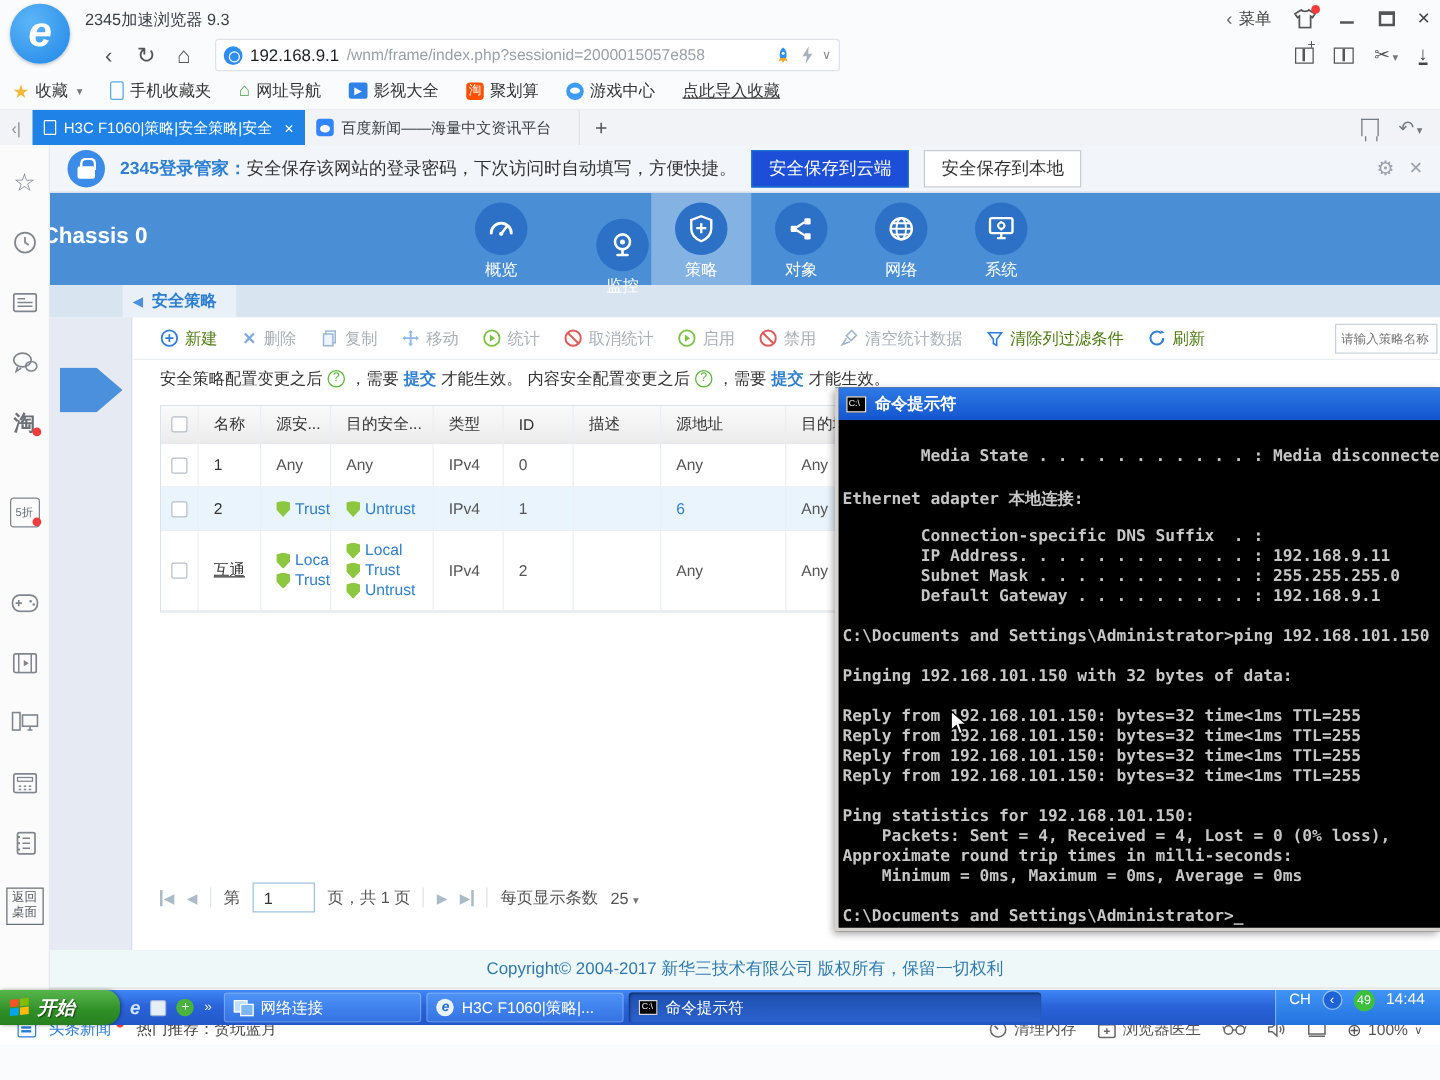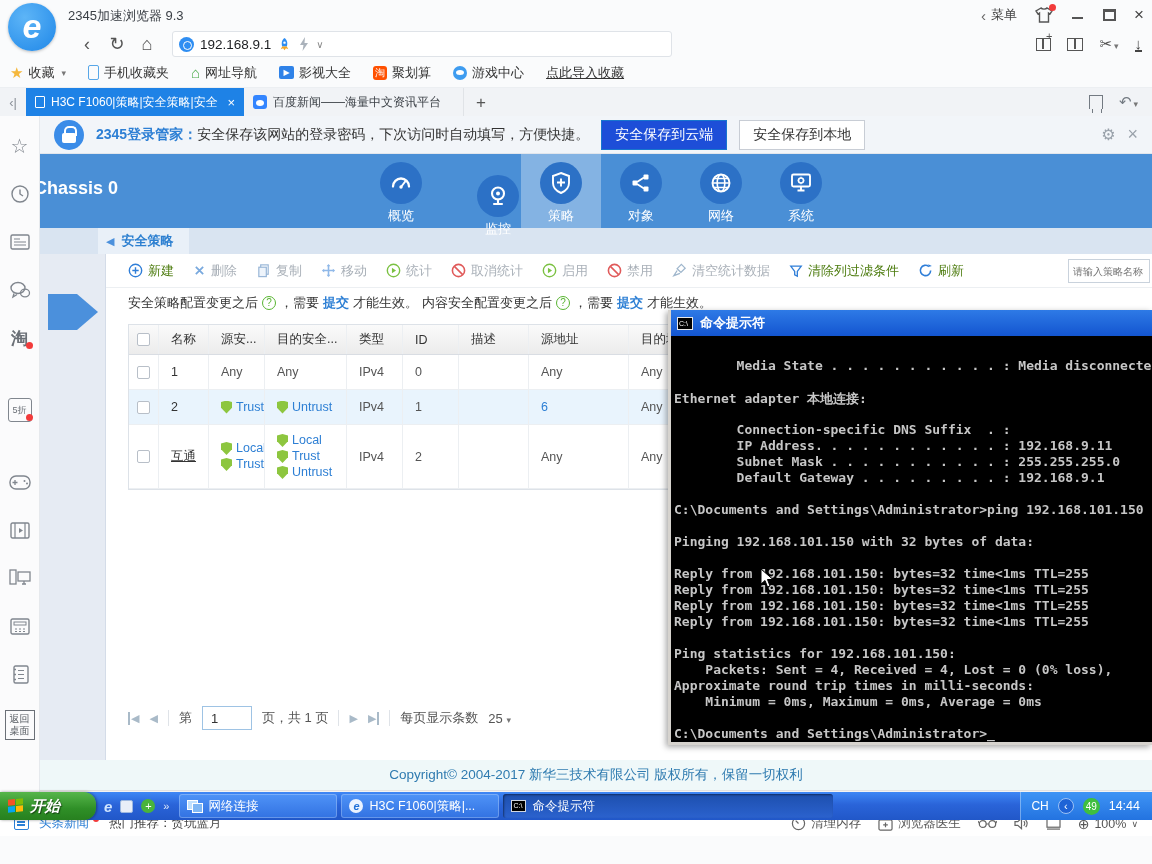--- a/index.html
+++ b/index.html
@@ -196,21 +196,21 @@
   .ql-plus { width:14px; height:14px; border-radius:50%; background:#49b43c; color:#fff; font-size:11px; line-height:14px; text-align:center; }
   .ql-more { color:#dfe9fb; font-size:11px; }
   .taskwin { height:24px; margin:0 2px; border-radius:3px; background:linear-gradient(#4f93f7,#3272e2); box-shadow:inset 0 0 0 1px rgba(255,255,255,.25);
     display:flex; align-items:center; gap:6px; padding:0 8px; color:#fff; font-size:12.5px; width:158px; white-space:nowrap; overflow:hidden;}
   .taskwin.pressed { background:linear-gradient(#1d4fae,#2b62ce); box-shadow:inset 1px 1px 2px rgba(0,0,0,.45); width:330px;}
   .tw-net { width:15px; height:12px; position:relative; flex:0 0 auto;}
   .tw-net::before{content:""; position:absolute; left:0; top:0; width:9px; height:8px; background:#bfe0ff; border:1px solid #fff;}
   .tw-net::after{content:""; position:absolute; left:5px; top:3px; width:9px; height:8px; background:#7fb7f5; border:1px solid #fff;}
   .tw-e { width:14px; height:14px; border-radius:50%; background:#eaf2ff; color:#1e6fd8; font-size:11px; font-weight:bold; font-style:italic; text-align:center; line-height:14px; flex:0 0 auto;}
   .tw-cmd { width:15px; height:12px; background:#000; border:1px solid #cfd6e2; color:#fff; font-size:7px; line-height:10px; padding-left:1px; flex:0 0 auto;}
-  .tray { margin-left:auto; height:28px; background:linear-gradient(#3f94f5,#2373e0); display:flex; align-items:center; gap:9px; padding:0 12px 0 10px; border-left:1px solid rgba(255,255,255,.35);}
+  .tray { margin-left:auto; height:28px; background:linear-gradient(#3f94f5,#2373e0); display:flex; align-items:flex-start; gap:9px; padding:0 12px 0 10px; border-left:1px solid rgba(255,255,255,.35);}
   .tray-lang { color:#fff; font-size:12px; }
   .tray-blue { width:16px; height:16px; border-radius:50%; background:#1e63d6; color:#fff; font-size:11px; text-align:center; line-height:15px; border:1px solid #9cc2f5;}
   .tray-green { width:17px; height:17px; border-radius:50%; background:#3fbf3f; color:#fff; font-size:10px; text-align:center; line-height:17px; }
   .tray-time { color:#fff; font-size:12.5px; }
 
   
   .cmdwin { position:absolute; left:668px; top:310px; width:484px; height:435px; z-index:50;
     border-left:3px solid #d6d3ce; border-bottom:3px solid #d6d3ce; background:#000; box-shadow:-2px 2px 6px rgba(0,0,0,.35);}
   .cmdtitle { height:26px; background:linear-gradient(#2e7ae6,#1355d0); display:flex; align-items:center; gap:7px; padding-left:6px; }
   .cmd-ic { width:16px; height:13px; background:#000; border:1px solid #e8e8e8; color:#fff; font-size:7px; line-height:11px; padding-left:1px; }
@@ -246,20 +246,21 @@
     </div>
   </div>
 
   <div class="navrow">
     <span class="nav-btn" style="margin-left:72px;">‹</span>
     <span class="nav-btn">↻</span>
     <span class="nav-btn">⌂</span>
     <div class="addr">
       <span class="shield-badge"></span>
       <span class="url-host">192.168.9.1</span>
+      <span class="url-path">/wnm/frame/index.php?sessionid=2000015057e858</span>
       <span class="addr-icons">
         <svg width="15" height="15" viewBox="0 0 16 16">
             <path d="M8 1 C11 3 11.5 7 10.5 10 L5.5 10 C4.5 7 5 3 8 1Z" fill="#2f8ef2"></path>
             <circle cx="8" cy="6" r="1.3" fill="#fff"></circle>
             <path d="M5.5 10 L4 13 L6.5 12 L8 14 L9.5 12 L12 13 L10.5 10Z" fill="#f5a623"></path>
           </svg>
         <svg width="10" height="14" viewBox="0 0 10 14">
             <path d="M6 0 L1 8 H4.5 L3.5 14 L9 6 H5.5 Z" fill="#aab2bb"></path>
           </svg>
         <span style="color:#888;font-size:10px;">∨</span>

